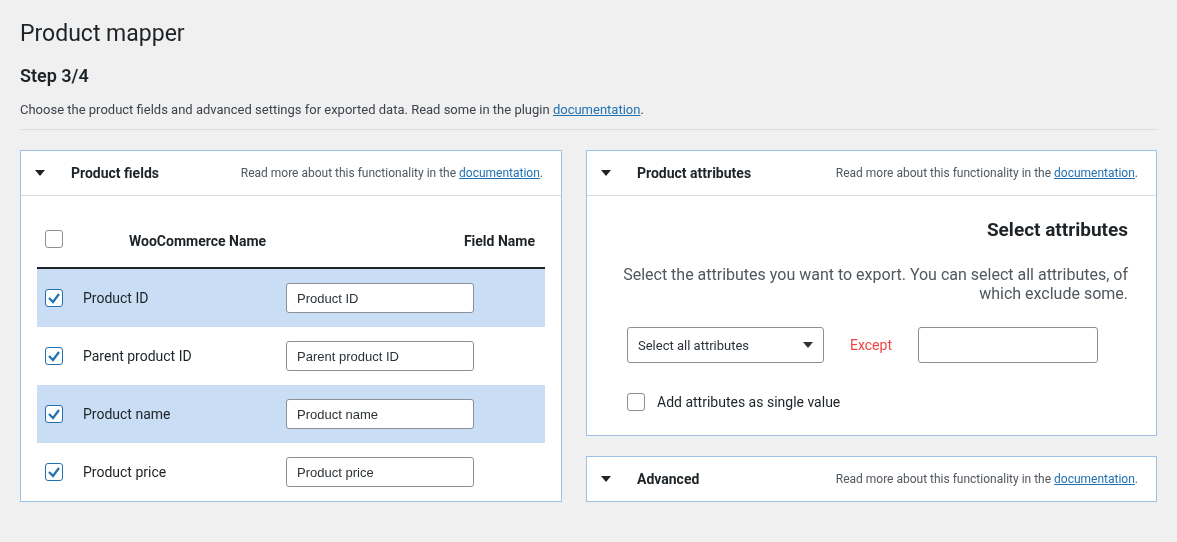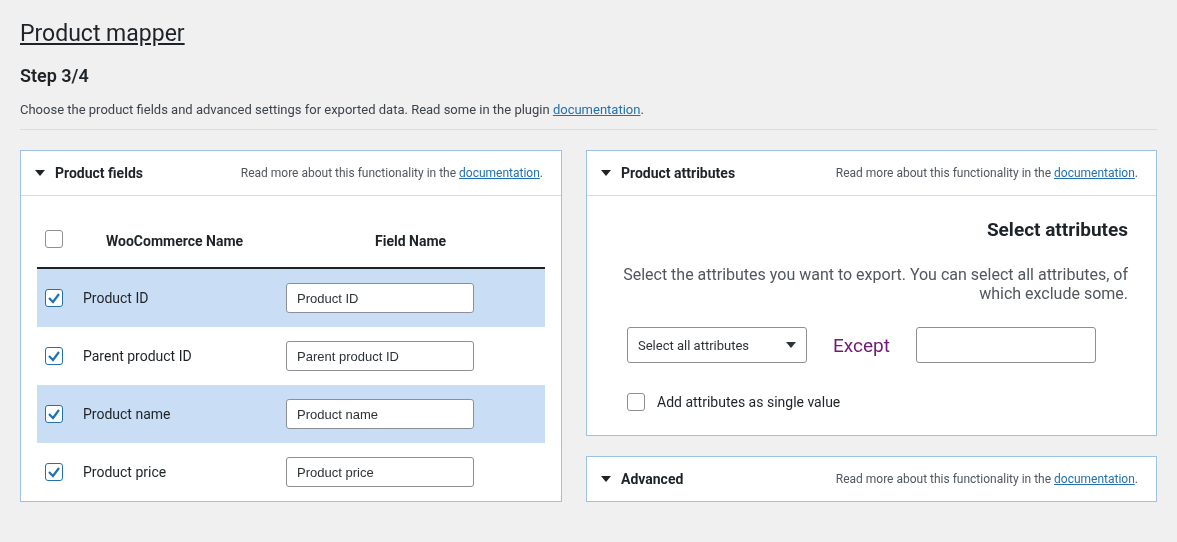--- a/index.html
+++ b/index.html
@@ -6,43 +6,43 @@
 body {
   font-family: -apple-system, BlinkMacSystemFont, "Segoe UI", Roboto, Oxygen-Sans, Ubuntu, Cantarell, "Helvetica Neue", sans-serif;
   background: #f0f0f1;
   color: #1d2327;
   font-size: 13px;
   width: 1177px;
   height: 542px;
   overflow: hidden;
 }
 .wrap { padding: 10px 20px 20px; }
-h1.page-title { font-size: 23px; font-weight: 400; margin: 10px 0 18px; color: #1d2327; text-decoration: underline; }
+h1.page-title { font-size: 23px; font-weight: 400; margin: 10px 0 18px; color: #1d2327; }
 h2.step { font-size: 18px; font-weight: 600; margin-bottom: 16px; color: #1d2327; }
 p.intro { font-size: 13px; color: #3c434a; margin-bottom: 12px; }
 a.link { color: #2271b1; text-decoration: underline; }
 hr.rule { border: none; border-top: 1px solid #dcdcde; margin: 0 0 20px; }
 .cols { display: flex; gap: 24px; }
 .col-left { width: 542px; }
 .col-right { flex: 1; display: flex; flex-direction: column; gap: 20px; text-align: right; }
 .panel { background: #fff; border: 1px solid #9ec2e6; }
 .panel-header {
   display: flex; align-items: center; justify-content: space-between;
   padding: 14px 18px 14px 14px;
   border-bottom: 1px solid #dcdcde;
 }
-.ph-left { display: flex; align-items: center; gap: 10px; }
+.ph-left { display: flex; align-items: center; gap: 26px; }
 .caret { width: 0; height: 0; border-left: 5px solid transparent; border-right: 5px solid transparent; border-top: 6px solid #1d2327; }
 .panel-title { font-size: 14px; font-weight: 700; color: #1d2327; }
 .panel-help { font-size: 12px; color: #50575e; }
 .panel-help a { font-size: 12px; }
 .panel-body { padding: 16px 16px 0; }
 .field-table { width: 100%; border-collapse: collapse; }
 .field-table thead th {
-  text-align: center; font-size: 14px; font-weight: 700; color: #1d2327;
+  text-align: right; font-size: 14px; font-weight: 700; color: #1d2327;
   padding: 18px 10px 16px; border-bottom: 2px solid #1d2327; vertical-align: middle;
 }
 .field-table thead th.chkcol { width: 36px; padding-left: 8px; }
 .field-table tbody tr.alt { background: #c9ddf5; }
 .field-table tbody td {
   padding: 14px 10px; vertical-align: middle; font-size: 14px; color: #1d2327;
 }
 .field-table tbody td.chk { width: 36px; padding-left: 8px; }
 .cbox {
   width: 18px; height: 18px; border: 1px solid #8c8f94; border-radius: 3px;
@@ -54,26 +54,26 @@
 .cbox svg { display: none; }
 .tinput {
   width: 188px; height: 30px; border: 1px solid #8c8f94; border-radius: 3px;
   padding: 0 10px; font-size: 13px; color: #2c3338; background: #fff;
 }
 .attr-body { padding: 22px 28px 24px; }
 .attr-title { font-size: 19px; font-weight: 700; margin-bottom: 24px; }
 .attr-desc { font-size: 16px; color: #50575e; margin-bottom: 24px; }
 .attr-row { display: flex; align-items: center; gap: 26px; margin-bottom: 30px; padding-left: 12px; }
 .select {
-  width: 180px; height: 36px; border: 1px solid #8c8f94; border-radius: 3px;
+  width: 197px; height: 36px; border: 1px solid #8c8f94; border-radius: 3px;
   display: flex; align-items: center; justify-content: space-between;
   padding: 8px 10px; background: #fff; font-size: 13px; color: #2c3338; cursor: pointer;
 }
 .select .chev { width: 0; height: 0; border-left: 5px solid transparent; border-right: 5px solid transparent; border-top: 6px solid #2c3338; }
-.except-label { font-size: 19px; color: #701a75; }
+.except-label { font-size: 14px; color: #ef4444; }
 .except-input {
   width: 180px; height: 36px; border: 1px solid #8c8f94; border-radius: 3px; background: #fff;
 }
 .single-row { display: flex; align-items: center; gap: 12px; padding-left: 12px; margin-bottom: 0; }
 .single-label { font-size: 14px; color: #1d2327; }
 .adv-panel .panel-header { border-bottom: none; }
 </style>
 </head>
 <body>
 

